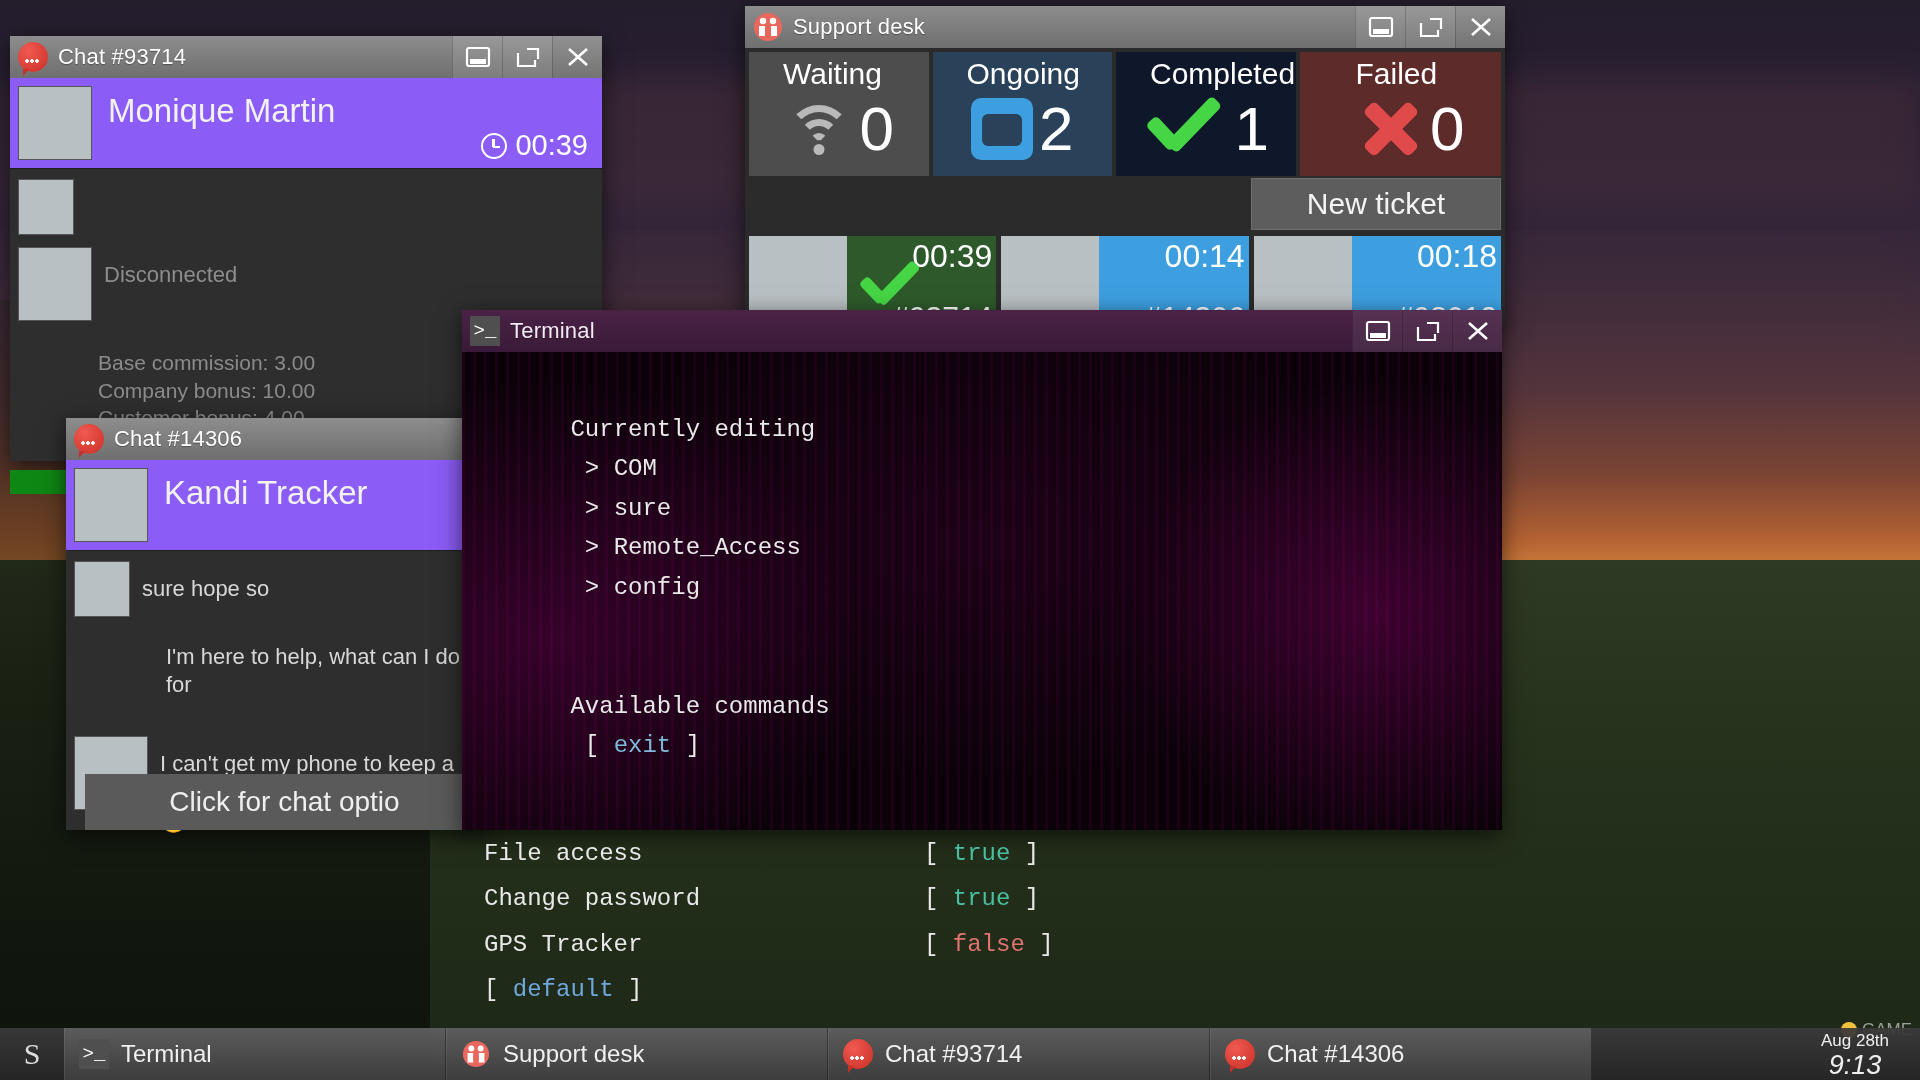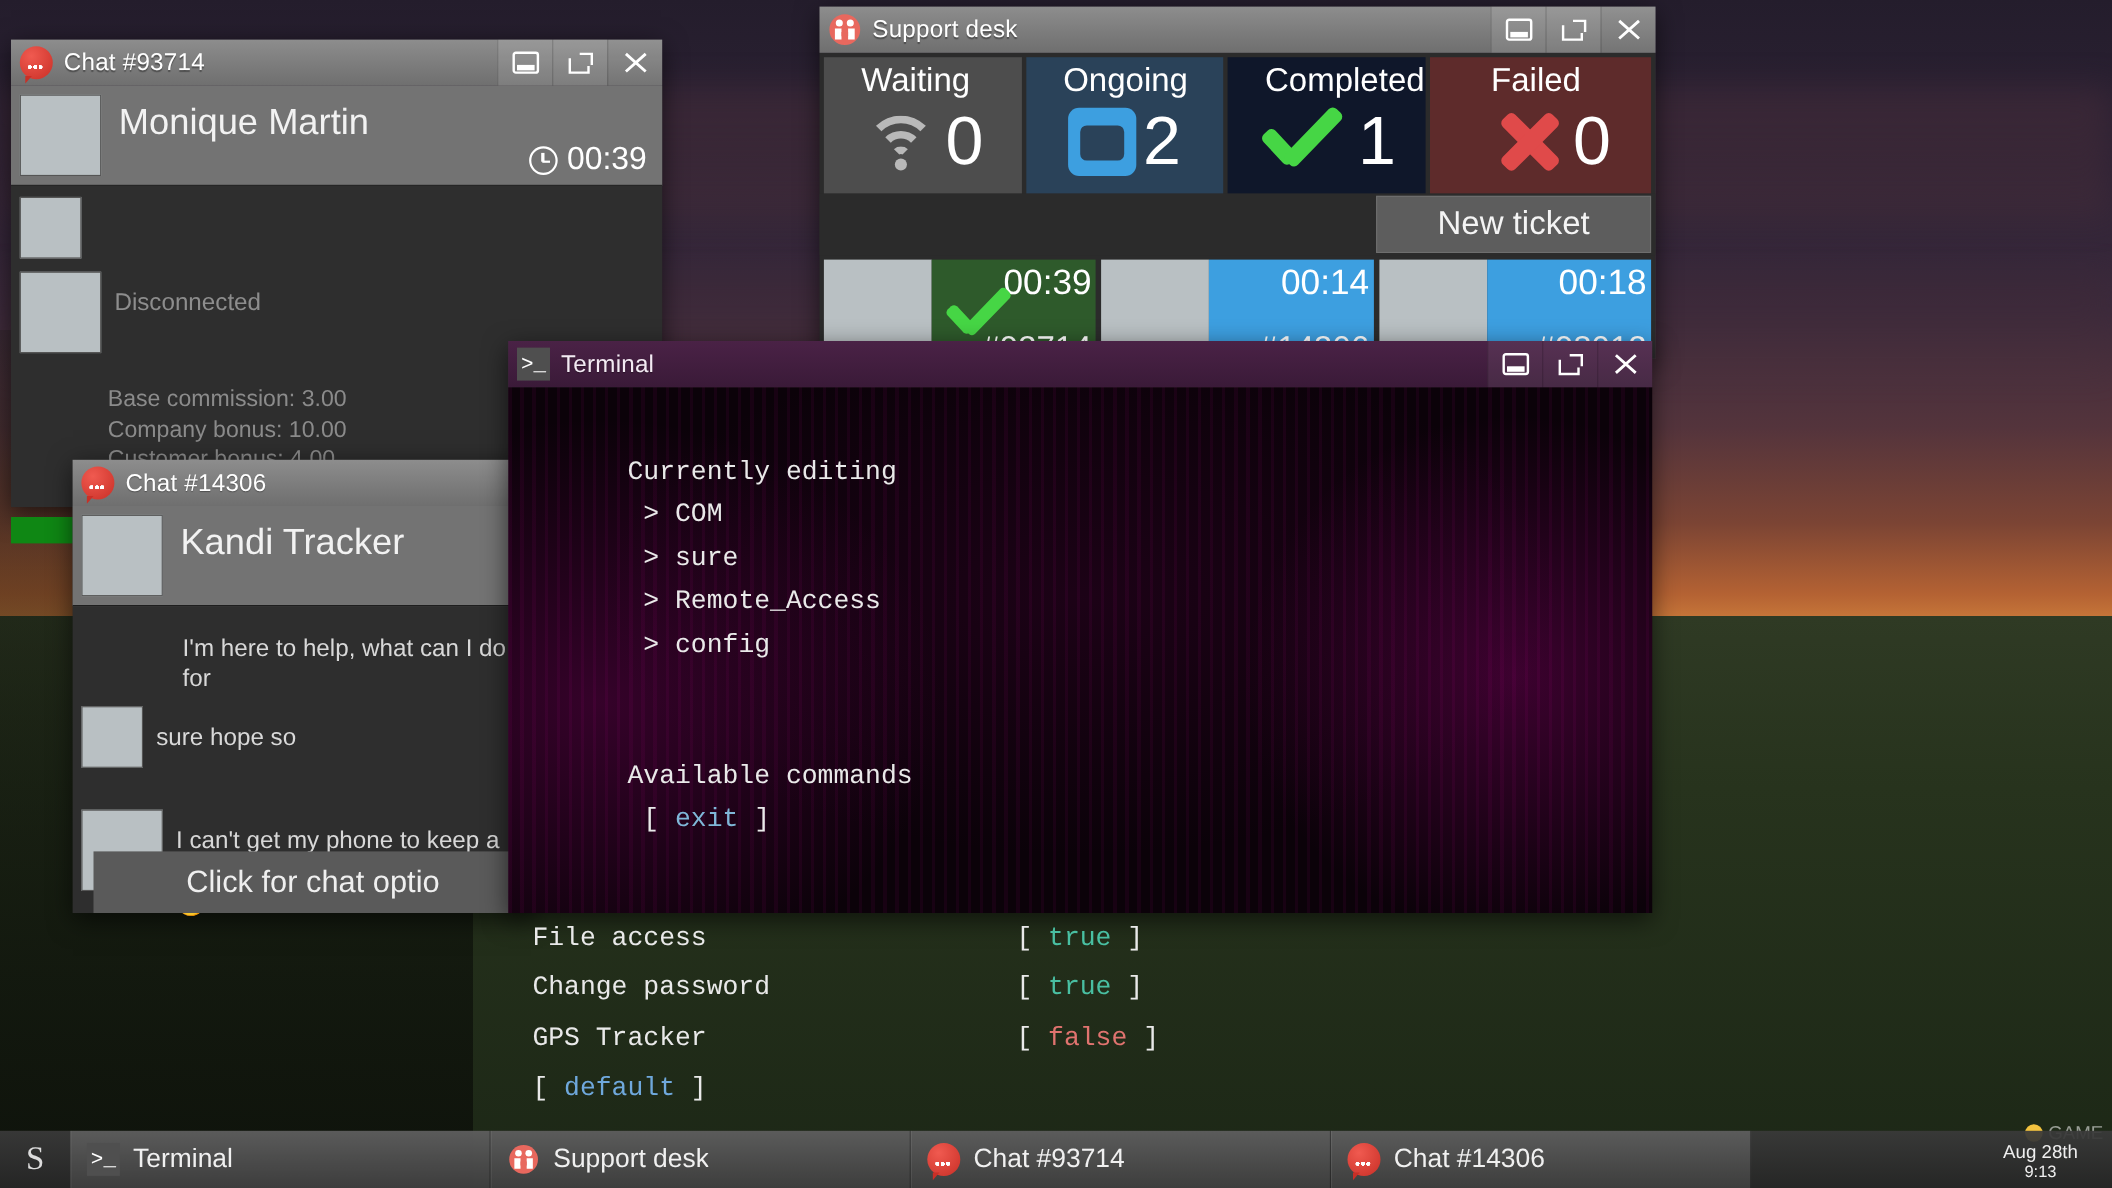--- a/index.html
+++ b/index.html
@@ -75,21 +75,21 @@
       radial-gradient(circle 2px at 2px 2px,#fff 99%,transparent),
       radial-gradient(circle 2px at 7px 2px,#fff 99%,transparent),
       radial-gradient(circle 2px at 12px 2px,#fff 99%,transparent); }
   .bubble-icon:before { content:""; position:absolute; left:5px; bottom:-4px; width:0;height:0;
     border-left:6px solid #c92f26; border-bottom:7px solid transparent; }
 
   
   .chat-body { background:#2e2e2e; }
   .chat-head {
     display:flex; align-items:flex-start; gap:16px; padding:8px;
-    background:#737373; border-bottom:1px solid #1e1e1e; position:relative;
+    background:#8b5cf6; border-bottom:1px solid #1e1e1e; position:relative;
   }
   .chat-head .nm { color:#f2f2f2; font-size:33px; padding-top:6px; }
   .avatar { width:74px; height:74px; flex:0 0 auto; border:1px solid #555;
     background:#b9c0c3; overflow:hidden; position:relative; }
   .avatar.small { width:56px; height:56px; }
   .timer-row { position:absolute; right:14px; bottom:6px; display:flex; align-items:center; gap:8px; }
   .clock-icon { width:26px; height:26px; border:2.5px solid #fff; border-radius:50%; position:relative; }
   .clock-icon:before { content:""; position:absolute; left:9px; top:4px; width:2.5px; height:8px; background:#fff; }
   .clock-icon:after  { content:""; position:absolute; left:10px; top:11px; width:7px; height:2.5px; background:#fff; }
   .timer-val { color:#fff; font-size:29px; }
@@ -206,21 +206,21 @@
     background: linear-gradient(180deg, rgba(58,58,58,.93), rgba(38,38,38,.95));
     display:flex; align-items:stretch; }
   .tb-logo { width:64px; display:flex; align-items:center; justify-content:center; }
   .tb-item { width:382px; display:flex; align-items:center; gap:12px; padding:0 14px;
     background: linear-gradient(180deg, rgba(120,120,120,.55), rgba(80,80,80,.55));
     border-right:1px solid rgba(0,0,0,.35); border-left:1px solid rgba(255,255,255,.08); }
   .tb-item .lbl { color:#f0f0f0; font-size:24px; white-space:nowrap; overflow:hidden; }
   .tb-spacer { flex:1; }
   .tb-clock { width:130px; color:#efefef; font-size:17px; text-align:center; padding-top:4px;
      display:flex; flex-direction:column; align-items:center; justify-content:center; line-height:1.15; }
-  .tb-clock .t { font-size:15px; }
+  .tb-clock .t { font-size:27px;font-style:italic; }
   .tb-ticon { width:30px; height:30px; flex:0 0 auto; display:flex; align-items:center; justify-content:center; }
   .wm-logo { color:#dcdcdc; font-size:30px; font-family:"Liberation Serif", serif; }
 
   .brand { position:absolute; right:8px; bottom:40px; color:rgba(255,255,255,.55);
     font-size:17px; display:flex; align-items:center; gap:5px; }
   .brand .dot { width:16px; height:16px; border-radius:50%; background:#f2c23e; }
 </style>
 </head>
 <body>
 
@@ -387,26 +387,26 @@
 <div class="window" style="left:66px; top:418px; width:418px; height:412px;">
   <div class="titlebar">
     <span class="ticon bubble-icon"></span>
     <span class="ttext">Chat #14306</span>
   </div>
   <div class="chat-body" style="height:370px; position:relative;">
     <div class="chat-head">
       <span class="avatar"><span class="face-b"></span></span>
       <span class="nm">Kandi Tracker</span>
     </div>
-    <div class="msgrow" style="padding-left:100px;">
-      <span class="msgtext bright">I'm here to help, what can I do for</span>
-    </div>
     <div class="msgrow">
       <span class="avatar small"><span class="face-b"></span></span>
       <span class="msgtext bright">sure hope so</span>
+    </div>
+    <div class="msgrow" style="padding-left:100px;">
+      <span class="msgtext bright">I'm here to help, what can I do for</span>
     </div>
     <div class="msgrow" style="margin-top:26px;">
       <span class="avatar"><span class="face-b"></span></span>
       <span>
         <span class="msgtext bright" style="display:block;">I can't get my phone to keep a cha</span>
         <span style="font-size:22px; display:block; padding-top:4px;">😳</span>
       </span>
     </div>
     <div class="opt-bar" style="position:absolute; left:0; right:0; bottom:0;margin-left:19px;">Click for chat optio</div>
   </div>

